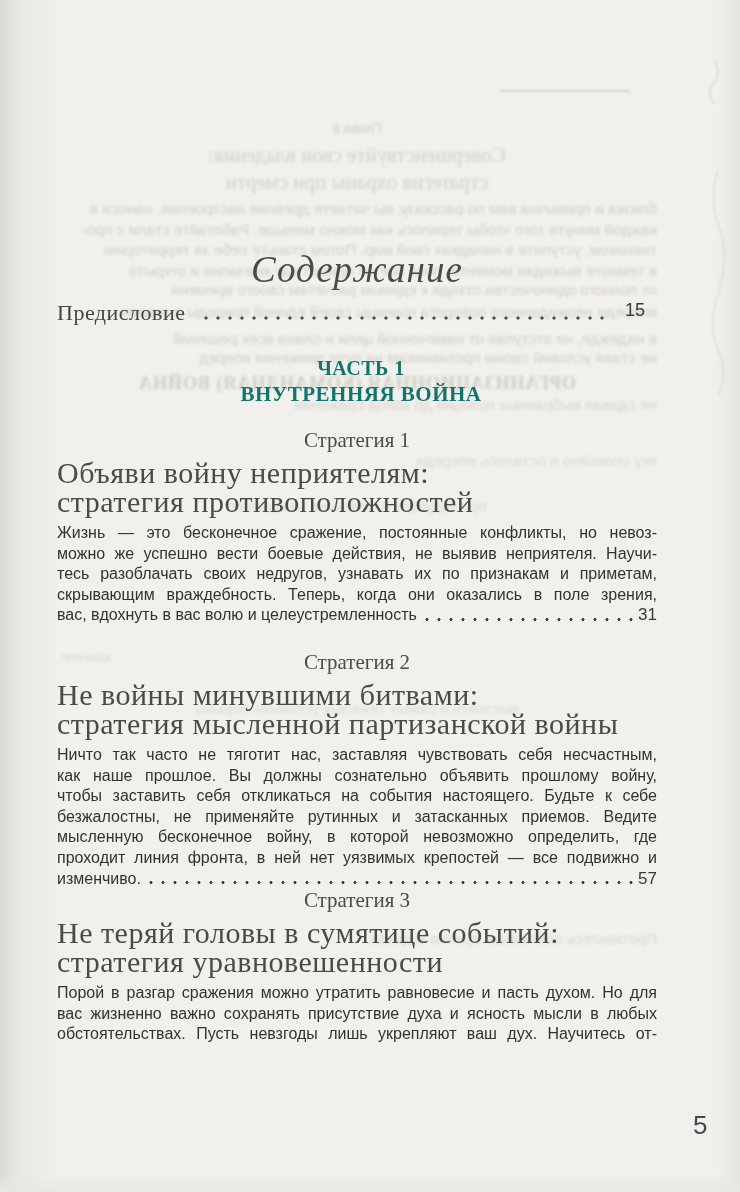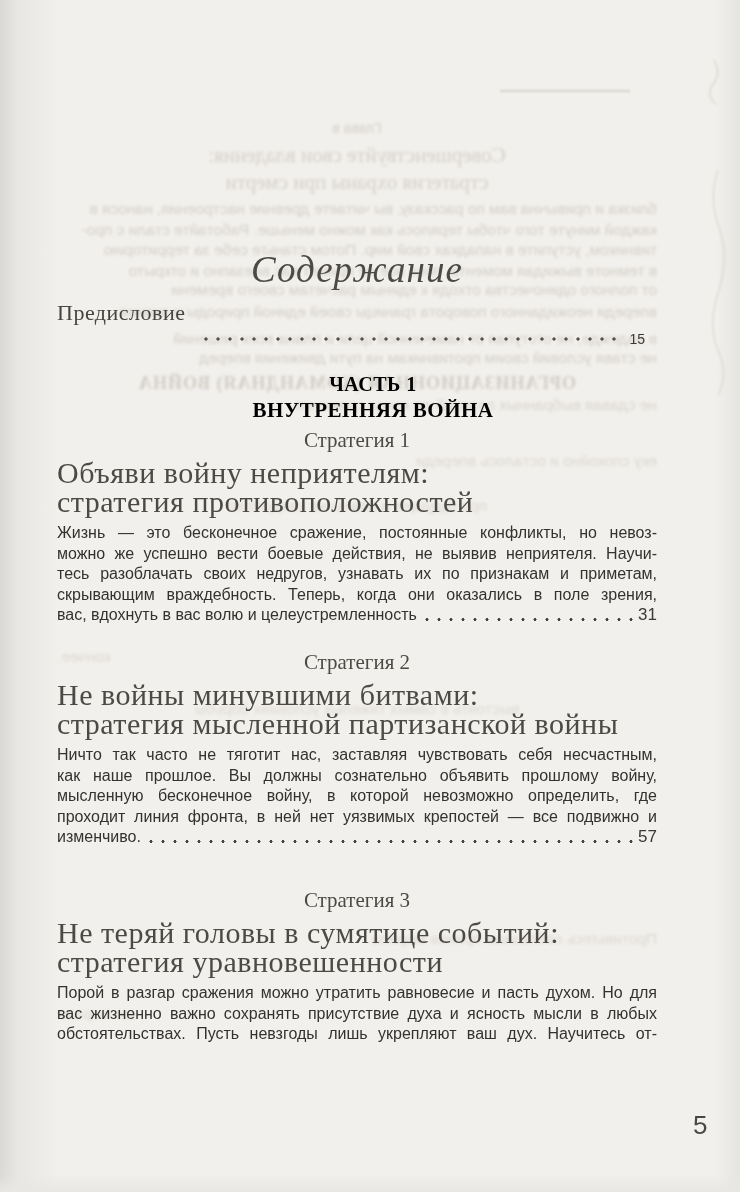--- a/index.html
+++ b/index.html
@@ -61,24 +61,24 @@
     position:absolute;top:300px;left:0;right:12px;
     display:flex;align-items:flex-start;gap:8px;
   }
   .pf-label{font-size:22px;color:#45443f;letter-spacing:.5px;}
   .leader{
     flex:1;align-self:flex-end;height:6px;margin:0 5px 5px 10px;
     background-image:radial-gradient(circle at 2px 3px,#53514c 1.35px,rgba(0,0,0,0) 1.9px);
     background-size:12px 6px;background-repeat:repeat-x;
   }
   .num{font-family:"Liberation Sans",sans-serif;font-size:17px;color:#3a3935;}
-  .pf-num{font-size:14px;margin-top:31px;}
-
-  .part{position:absolute;top:356px;left:16px;width:100%;text-align:center;
-    color:#000000;font-weight:700;margin-top:16px;}
+  .pf-num{font-size:18px;}
+
+  .part{position:absolute;top:356px;left:4px;width:100%;text-align:center;
+    color:#0f766e;font-weight:700;}
   .part-kicker{font-size:20px;line-height:25px;letter-spacing:.5px;}
   .part-title{font-size:21px;line-height:27px;letter-spacing:.5px;}
 
   .strategy{position:absolute;left:0;width:600px;}
   .s1{top:428px;}
   .s2{top:650px;}
   .s3{top:888px;}
   .kicker{text-align:center;font-size:21px;line-height:24px;color:#4c4a45;margin-bottom:7px;}
   .s-title{text-align:left;font-size:30px;line-height:28.5px;color:#4c4a45;letter-spacing:.5px;}
   .s-body{margin-top:7px;font-family:"Liberation Sans",sans-serif;
@@ -163,20 +163,22 @@
       </div>
     </section>
 
     <section class="strategy s2">
       <div class="kicker">Стратегия 2</div>
       <div class="s-title">Не войны минувшими битвами:</div>
       <div class="s-title">стратегия мысленной партизанской войны</div>
       <div class="s-body">
         <div class="body-line">Ничто так часто не тяготит нас, заставляя чувствовать себя несчастным,</div>
         <div class="body-line">как наше прошлое. Вы должны сознательно объявить прошлому войну,</div>
+        <div class="body-line">чтобы заставить себя откликаться на события настоящего. Будьте к себе</div>
+        <div class="body-line">безжалостны, не применяйте рутинных и затасканных приемов. Ведите</div>
         <div class="body-line">мысленную бесконечное войну, в которой невозможно определить, где</div>
         <div class="body-line">проходит линия фронта, в ней нет уязвимых крепостей — все подвижно и</div>
         <div class="last-line">
           <span class="ll-text">изменчиво.</span>
           <span class="leader"></span>
           <span class="num">57</span>
         </div>
       </div>
     </section>
 

